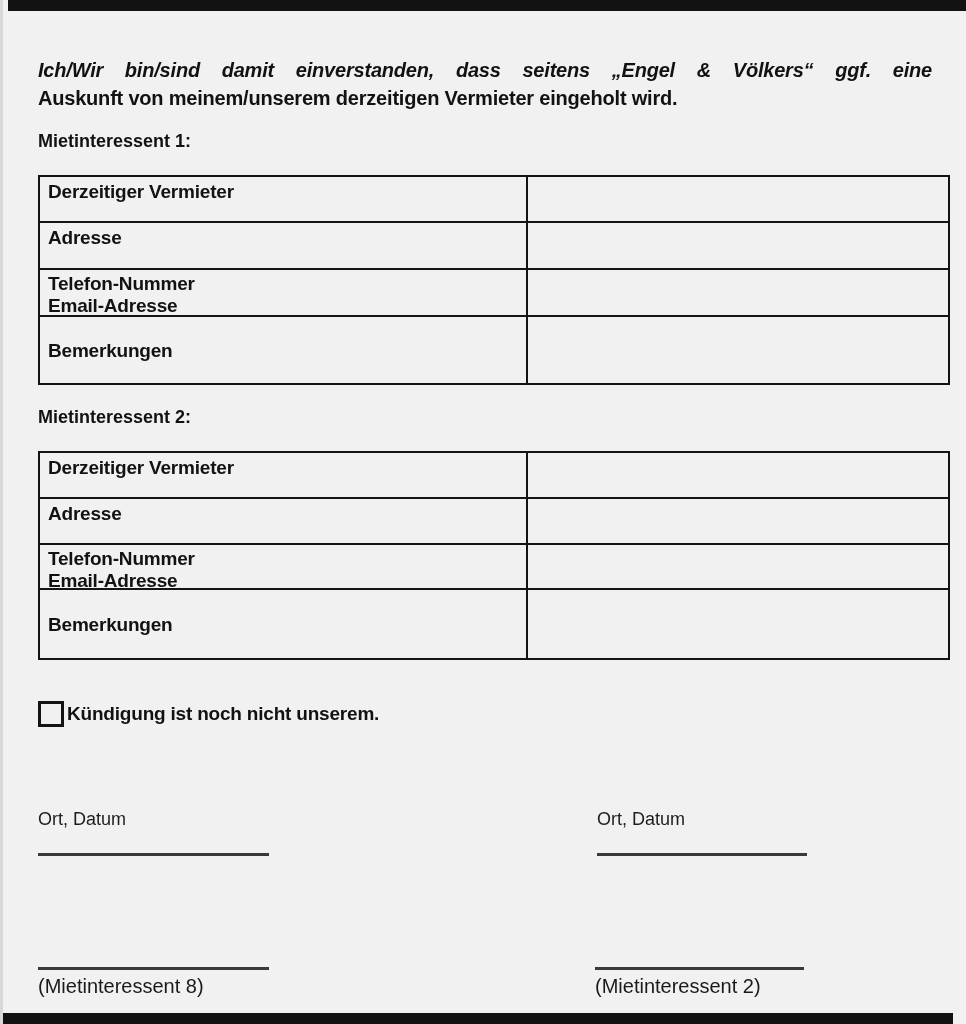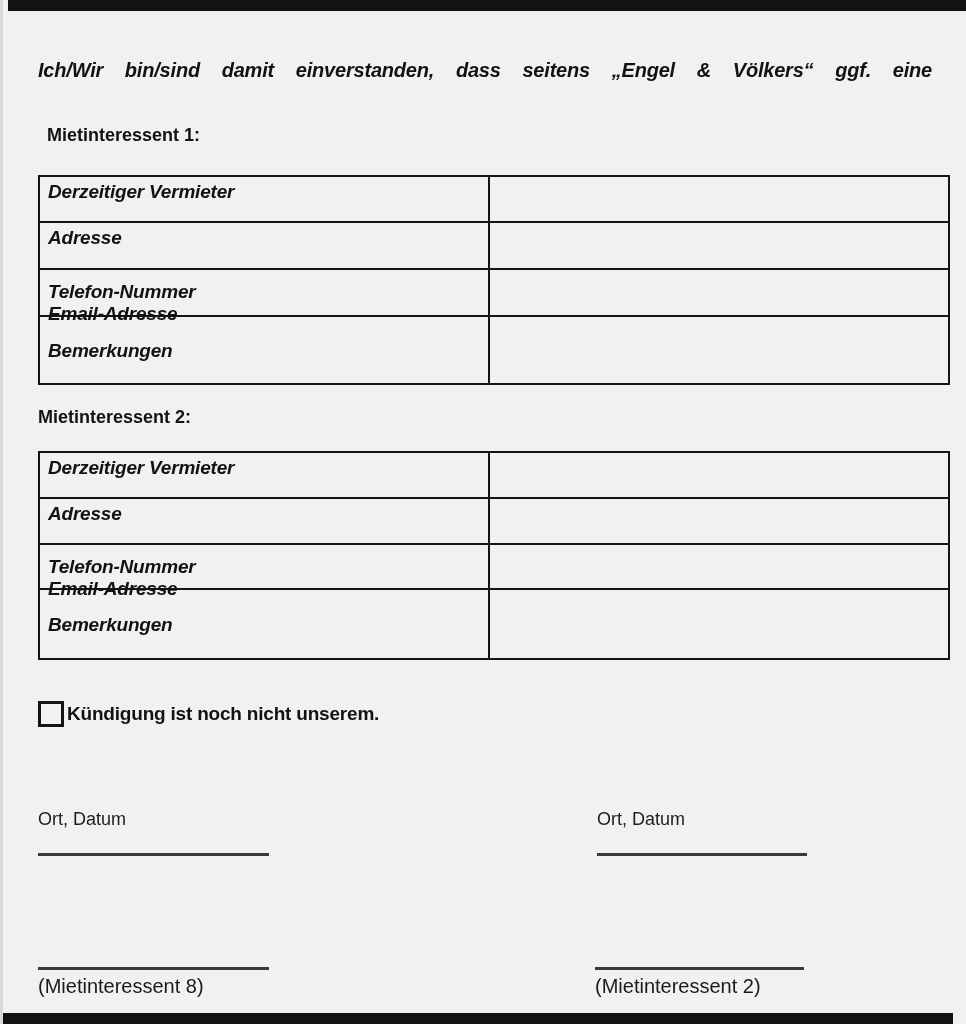--- a/index.html
+++ b/index.html
@@ -13,31 +13,31 @@
   
   .scan-bar-top{left:8px;top:0;width:958px;height:11px;background:#121212;}
   .scan-bar-bottom{left:0;top:1013px;width:953px;height:11px;background:#121212;}
   .scan-edge-left{left:0;top:0;width:3px;height:1024px;background:#d9d7d8;}
   
   .consent{left:38px;top:56px;width:894px;font-size:20px;font-weight:bold;line-height:28px;letter-spacing:-0.2px;}
   .consent .l1{text-align:justify;text-align-last:justify;font-style:italic;}
   .consent .l2{text-align:left;}
   
   .sec-title{left:38px;font-size:18px;font-weight:bold;}
-  .sec-title.s1{top:125px;margin-left:9px;}
+  .sec-title.s1{top:131px;}
   .sec-title.s2{top:407px;}
   
   .form-table{left:38px;width:908px;border:2px solid #141414;background:transparent;}
   .form-table.t1{top:175px;}
   .form-table.t2{top:451px;}
   .trow{display:flex;border-bottom:2px solid #141414;}
   .trow:last-child{border-bottom:none;}
-  .tlabel{width:450px;border-right:2px solid #141414;box-sizing:border-box;
-          font-size:19px;font-weight:bold;padding:4px 0 0 8px;letter-spacing:-0.2px;font-style:italic;}
-  .tlabel.two-line{line-height:22px;padding-top:11px;}
+  .tlabel{width:488px;border-right:2px solid #141414;box-sizing:border-box;
+          font-size:19px;font-weight:bold;padding:4px 0 0 8px;letter-spacing:-0.2px;}
+  .tlabel.two-line{line-height:22px;padding-top:3px;}
   .tlabel.center{display:flex;align-items:center;padding-top:2px;}
   .tvalue{flex:1;}
   
   .checkbox{left:38px;top:701px;width:20px;height:20px;border:3px solid #141414;background:transparent;}
   .checkbox-label{left:67px;top:703px;font-size:19px;font-weight:bold;letter-spacing:-0.2px;}
   
   .ort{font-size:18px;color:#1d1d1d;top:809px;}
   .ort.left{left:38px;}
   .ort.right{left:597px;}
   .sig-line{height:2.5px;background:#3a3a3a;}
@@ -51,20 +51,21 @@
 </style>
 </head>
 <body>
 
 <div class="abs scan-bar-top"></div>
 <div class="abs scan-bar-bottom"></div>
 <div class="abs scan-edge-left"></div>
 
 <div class="abs consent">
   <div class="l1">Ich/Wir bin/sind damit einverstanden, dass seitens „Engel &amp; Völkers“ ggf. eine</div>
+  <div class="l2">Auskunft von meinem/unserem derzeitigen Vermieter eingeholt wird.</div>
 </div>
 
 <div class="abs sec-title s1">Mietinteressent 1:</div>
 
 <div class="abs form-table t1">
   <div class="trow" style="height:44px">
     <div class="tlabel">Derzeitiger Vermieter</div>
     <div class="tvalue"></div>
   </div>
   <div class="trow" style="height:45px">

